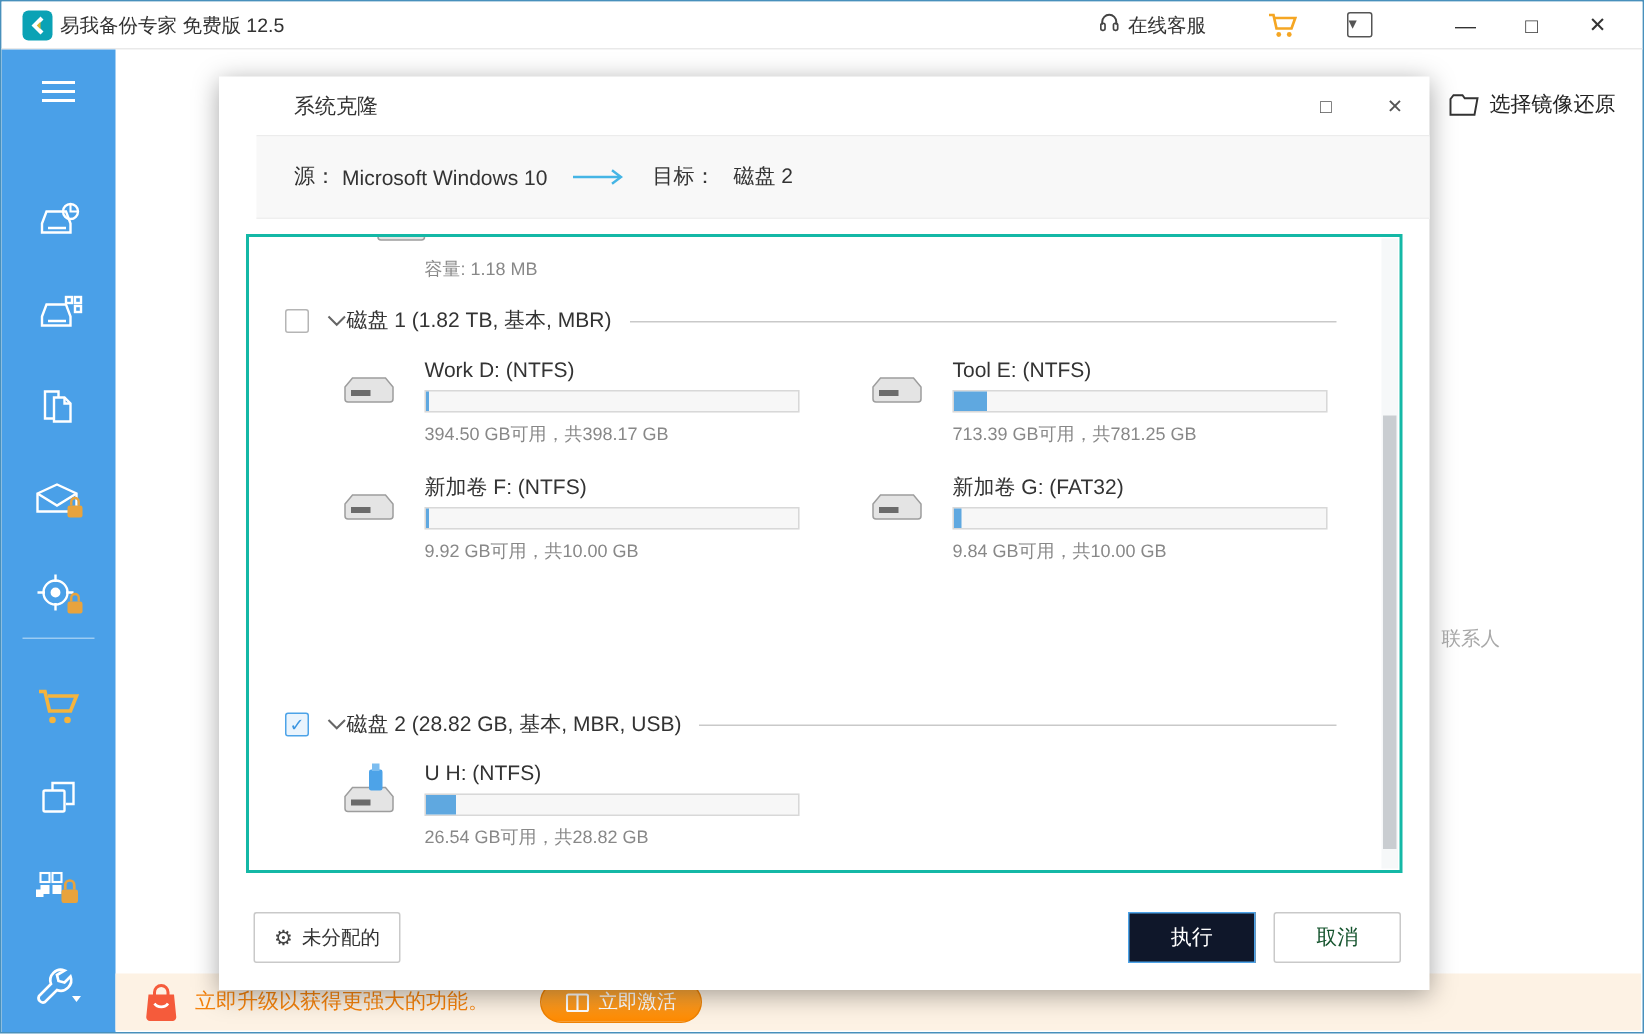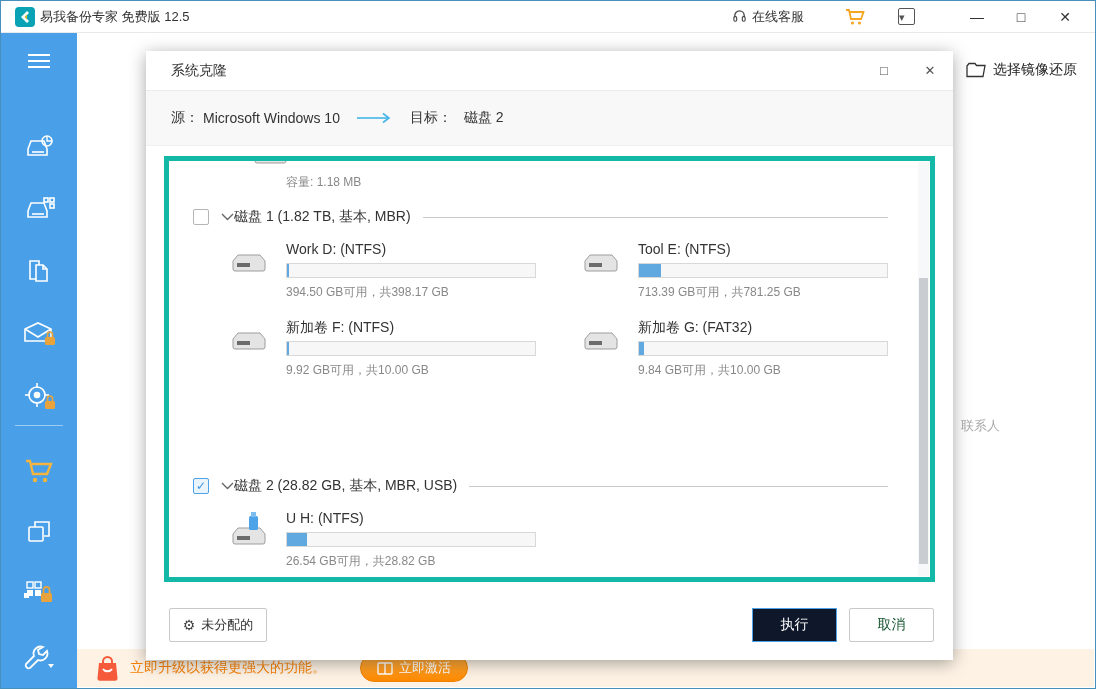--- a/index.html
+++ b/index.html
@@ -5,21 +5,21 @@
   * { margin:0; padding:0; box-sizing:border-box; }
   html,body { width:1096px; height:689px; font-family:"Liberation Sans","DejaVu Sans",sans-serif; }
   #app { position:relative; width:1096px; height:689px; background:#fff; border:1px solid #4890bc; overflow:hidden; }
 
   
   .titlebar { position:absolute; left:0; top:0; right:0; height:32px; background:#fff; border-bottom:1px solid #e9e9e9; display:flex; align-items:center; }
   .app-logo { width:20px; height:20px; margin-left:14px; border-radius:4px; background:#0aa2b5; position:relative; }
   .app-logo svg { position:absolute; left:3px; top:3px; }
   .app-title { margin-left:5px; font-size:13px; color:#333;text-align:center; }
   .tb-right { margin-left:auto; display:flex; align-items:center; }
-  .tb-item { display:flex; align-items:center; font-size:13px; color:#333; cursor:default; }
+  .tb-item { display:flex; font-size:13px; color:#333; cursor:default; }
   .support { margin-right:40px; }
   .support svg { margin-right:5px; }
   .cart-btn { margin-right:32px; }
   .update-btn { width:17px; height:17px; border:1px solid #555; border-radius:2px; text-align:center; line-height:14px; font-size:11px; color:#555; margin-right:40px; }
   .win-btn { width:44px; text-align:center; font-size:14px; color:#333; }
   .win-btn.close { margin-right:8px; }
 
   
   .sidebar { position:absolute; left:0; top:32px; bottom:0; width:76px; background:#4aa0e8; }
   .sb-icon { position:absolute; left:0; width:76px; display:flex; justify-content:center; }
@@ -31,34 +31,34 @@
   .bg-contacts { position:absolute; left:960px; top:416px; font-size:13px; color:#a9a9a9; }
 
   
   .promo { position:absolute; left:76px; right:1px; bottom:1px; height:38px; background:#fdf2e4; display:flex; align-items:center; z-index:2; }
   .promo-bag { margin-left:18px; }
   .promo-msg { margin-left:10px; font-size:14px; color:#f5820b; }
   .promo-btn { margin-left:34px; height:28px; padding:0 16px; border-radius:15px; background:linear-gradient(#ffb044,#ff8a00); color:#fff; font-size:13px; display:flex; align-items:center; border:1px solid #f08200; }
   .promo-btn svg { margin-right:6px; }
 
   
-  .dialog { position:absolute; left:145px; top:50px; width:807px; height:609px; background:#fff; box-shadow:0 3px 16px rgba(0,0,0,.35); z-index:10; }
+  .dialog { position:absolute; left:145px; top:50px; width:807px; height:609px; background:#fff; box-shadow:0 3px 16px rgba(0,0,0,.35); z-index:10;padding-left:25px; }
   .dlg-titlebar { height:40px; display:flex; align-items:center; border-bottom:1px solid #ececec; }
   .dlg-title { margin-left:25px; font-size:14px; color:#333; }
   .dlg-controls { margin-left:auto; display:flex; }
   .dlg-ctl { width:46px; text-align:center; font-size:13px; color:#555; }
   .dlg-src { height:55px; background:#f8f8f8; border-bottom:1px solid #efefef; display:flex; align-items:center; font-size:14px; color:#333; }
   .src-label { margin-left:25px; }
   .src-value { margin-left:4px; }
   .src-arrow { margin:0 16px; }
   .tgt-label { }
   .tgt-value { margin-left:12px; }
 
   
-  .list { position:absolute; left:18px; top:105px; width:771px; height:426px; border:5px solid #14b8a6; background:#fff; overflow:hidden; }
+  .list { position:absolute; left:18px; top:105px; width:771px; height:426px; border:2px solid #14b8a6; background:#fff; overflow:hidden; }
   .scrollbar { position:absolute; right:1px; top:1px; bottom:1px; width:11px; background:#f6f8f9; }
   .sb-thumb { position:absolute; left:1px; right:1px; top:28%; height:69%; background:#c9cdd1; }
 
   .clip-icon { position:absolute; left:82px; top:-20px; }
   .clip-cap { position:absolute; left:117px; top:13px; font-size:12px; color:#888; }
 
   .grp { position:absolute; left:24px; right:42px; display:flex; align-items:center; height:20px; }
   .cb { width:16px; height:16px; border:1px solid #b5b5b5; border-radius:2px; background:#fff; flex:none; }
   .cb.checked { border-color:#4da3e8; background:#eaf4fd; color:#3b95e0; font-size:12px; line-height:14px; text-align:center; }
   .grp-chev { margin-left:12px; flex:none; display:flex; }

